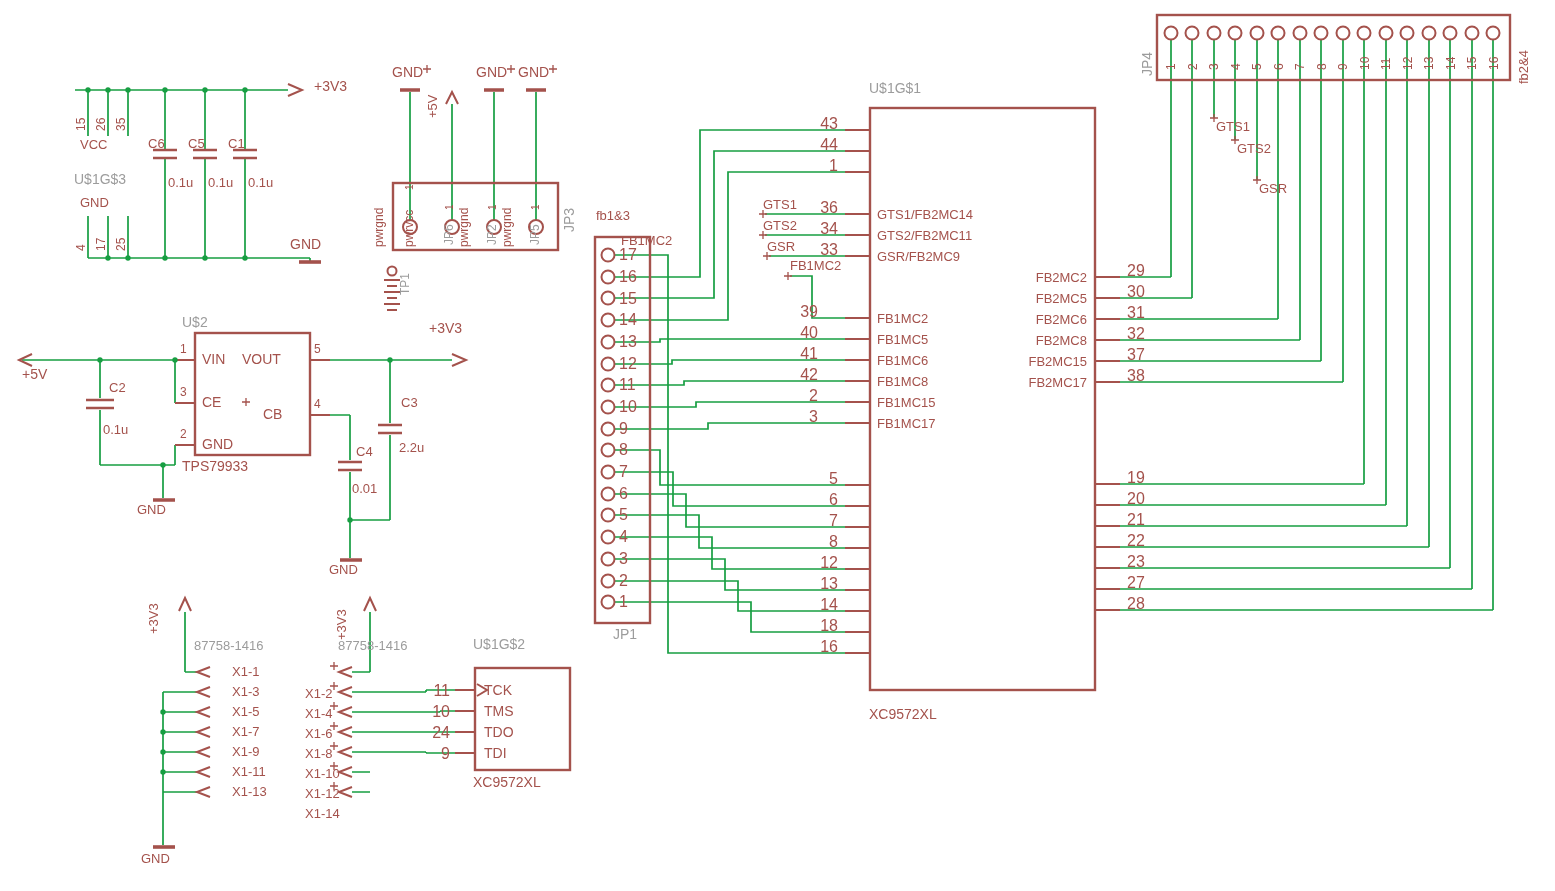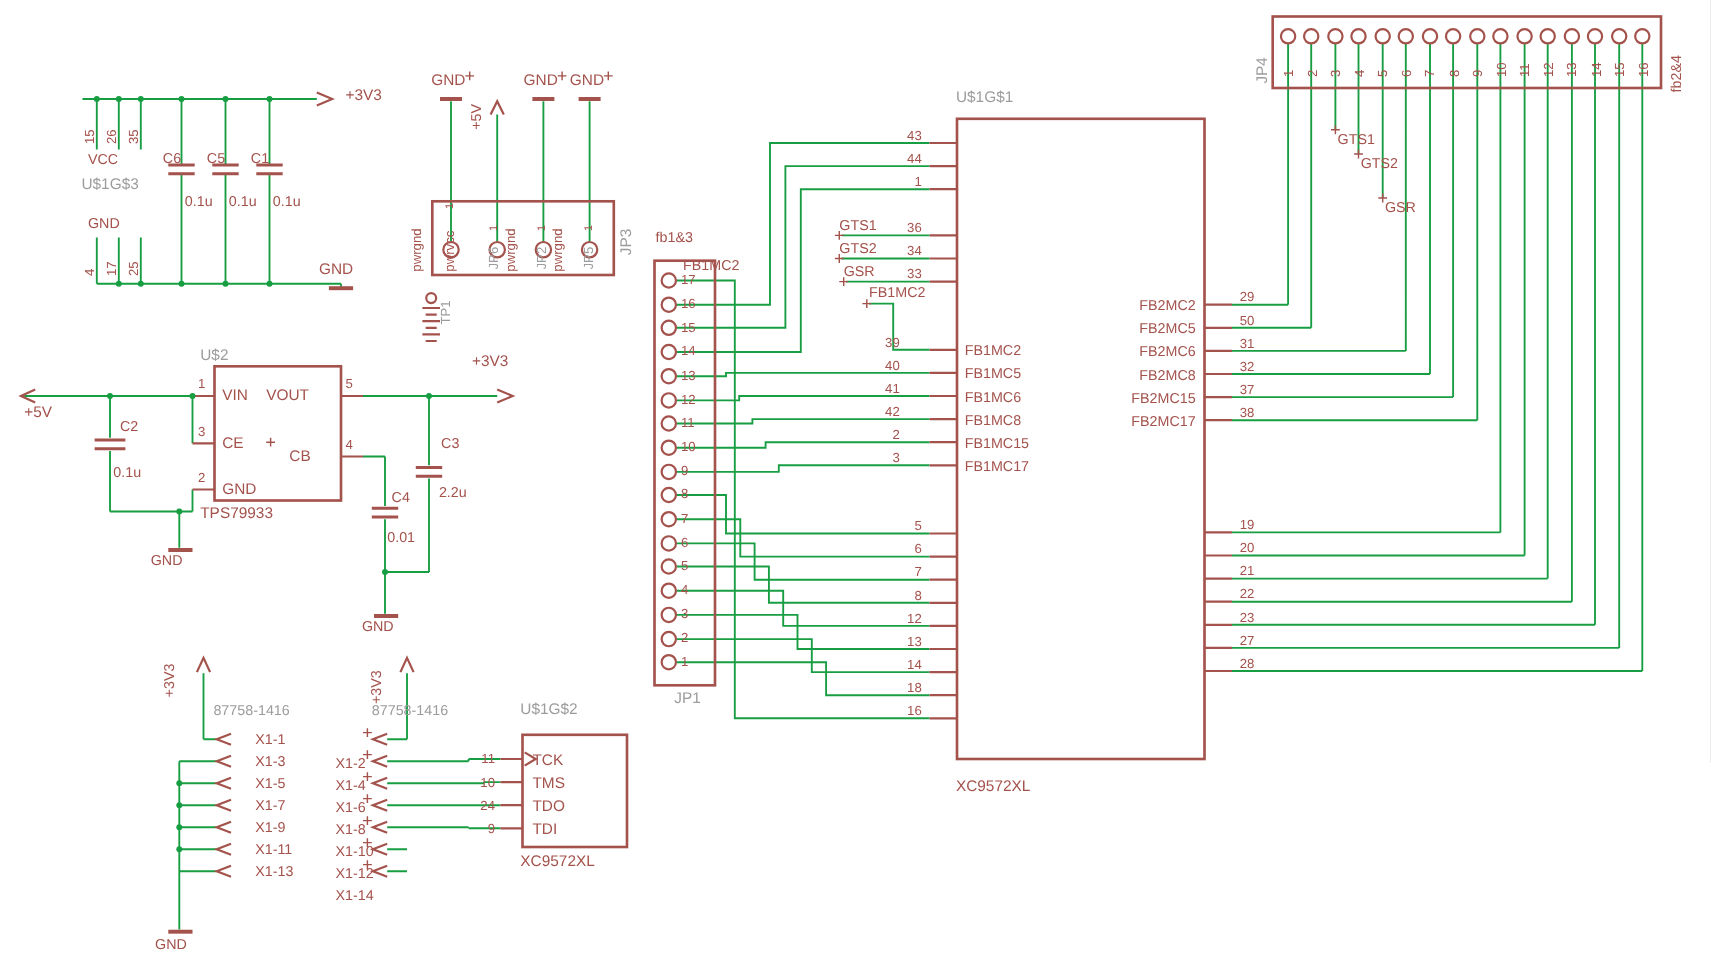--- a/index.html
+++ b/index.html
@@ -23,21 +23,21 @@
   .lg{font-size:14px;}
   .xs{font-size:10px;}
   .rot{transform:rotate(-90deg);transform-origin:0 0;}
   
   .col{position:absolute;color:var(--part);}
   .ra{text-align:right;}
   .rows20 .row{height:20px;line-height:20px;margin-left:20px;}
   .rows21 .row{height:21px;line-height:21px;}
   .rows217 .row{height:21.7px;line-height:21.7px;}
   .row{font-size:13px;color:var(--part);white-space:pre;}
-  .row.sm{font-size:12px;}
+  .row.sm{font-size:16px;}
   .row.lg{font-size:14px;}
   .jp4row{position:absolute;display:flex;}
   .jp4cell{width:21.5px;height:26px;position:relative;}
   .jp4cell span{position:absolute;left:4px;top:24px;transform:rotate(-90deg);
                 transform-origin:0 0;font-size:12px;color:var(--part);white-space:pre;}
 </style>
 </head>
 <body>
 
 <div class="canvas">
@@ -160,21 +160,21 @@
     <circle class="pc" cx="1429" cy="33" r="6.5"></circle>
         <circle class="pc" cx="1450" cy="33" r="6.5"></circle>
     <circle class="pc" cx="1472" cy="33" r="6.5"></circle>
         <circle class="pc" cx="1493" cy="33" r="6.5"></circle>
     <path class="x" d="M1210 118H1218M1214 114V122 M1231 140H1239M1235 136V144 M1253 180H1261M1257 176V184"></path>
   </g>
 </svg>
 
 <span class="t lg" style="left:314px;top:79px">+3V3</span>
 <span class="t" style="left:80px;top:138px">VCC</span>
-<span class="t lg nm" style="left:74px;top:160px">U$1G$3</span>
+<span class="t lg nm" style="left:74px;top:172px">U$1G$3</span>
 <span class="t" style="left:80px;top:196px">GND</span>
 <span class="t" style="left:148px;top:137px">C6</span>
 <span class="t" style="left:188px;top:137px">C5</span>
 <span class="t" style="left:228px;top:137px">C1</span>
 <span class="t" style="left:168px;top:176px">0.1u</span>
 <span class="t" style="left:208px;top:176px">0.1u</span>
 <span class="t" style="left:248px;top:176px">0.1u</span>
 <span class="t lg" style="left:290px;top:237px">GND</span>
 <span class="t sm rot" style="left:75px;top:131px">15</span>
 <span class="t sm rot" style="left:95px;top:131px">26</span>
@@ -323,20 +323,26 @@
       <div class="row sm">6</div>
       <div class="row sm">7</div>
       <div class="row sm">8</div>
       <div class="row sm">12</div>
       <div class="row sm">13</div>
       <div class="row sm">14</div>
       <div class="row sm">18</div>
       <div class="row sm">16</div>
     </div>
 
+<div class="col rows21" style="left:877px;top:203.5px">
+
+<div class="row">GTS1/FB2MC14</div>
+      <div class="row">GTS2/FB2MC11</div>
+      <div class="row">GSR/FB2MC9</div>
+    </div>
 <div class="col rows21" style="left:877px;top:307.5px">
 
 <div class="row">FB1MC2</div>
       <div class="row">FB1MC5</div>
       <div class="row">FB1MC6</div>
       <div class="row">FB1MC8</div>
       <div class="row">FB1MC15</div>
       <div class="row">FB1MC17</div>
     </div>
 
@@ -345,21 +351,21 @@
 <div class="row">FB2MC2</div>
       <div class="row">FB2MC5</div>
       <div class="row">FB2MC6</div>
       <div class="row">FB2MC8</div>
       <div class="row">FB2MC15</div>
       <div class="row">FB2MC17</div>
     </div>
 <div class="col rows21" style="left:1127px;top:259.5px">
 
 <div class="row sm">29</div>
-      <div class="row sm">50</div>
+      <div class="row sm">30</div>
       <div class="row sm">31</div>
       <div class="row sm">32</div>
       <div class="row sm">37</div>
       <div class="row sm">38</div>
     </div>
 <div class="col rows21" style="left:1127px;top:466.5px">
 
 <div class="row sm">19</div>
       <div class="row sm">20</div>
       <div class="row sm">21</div>

